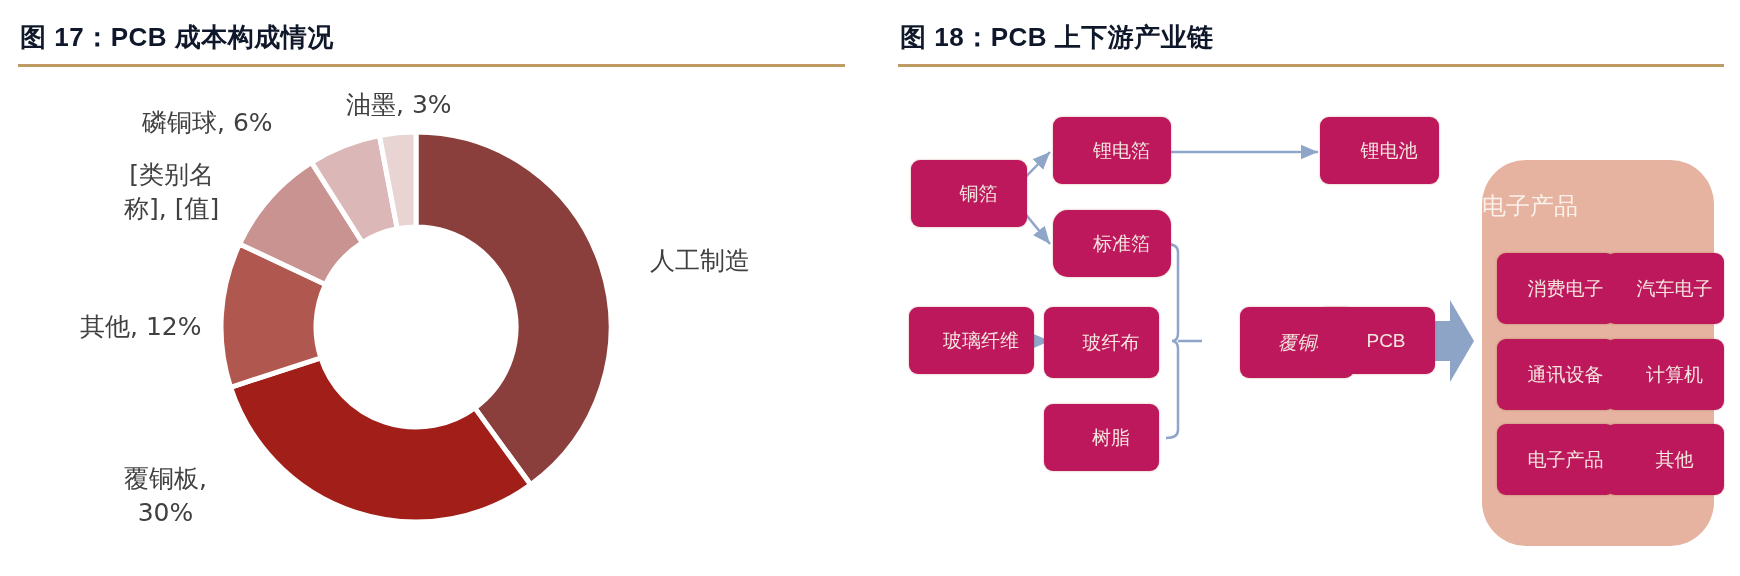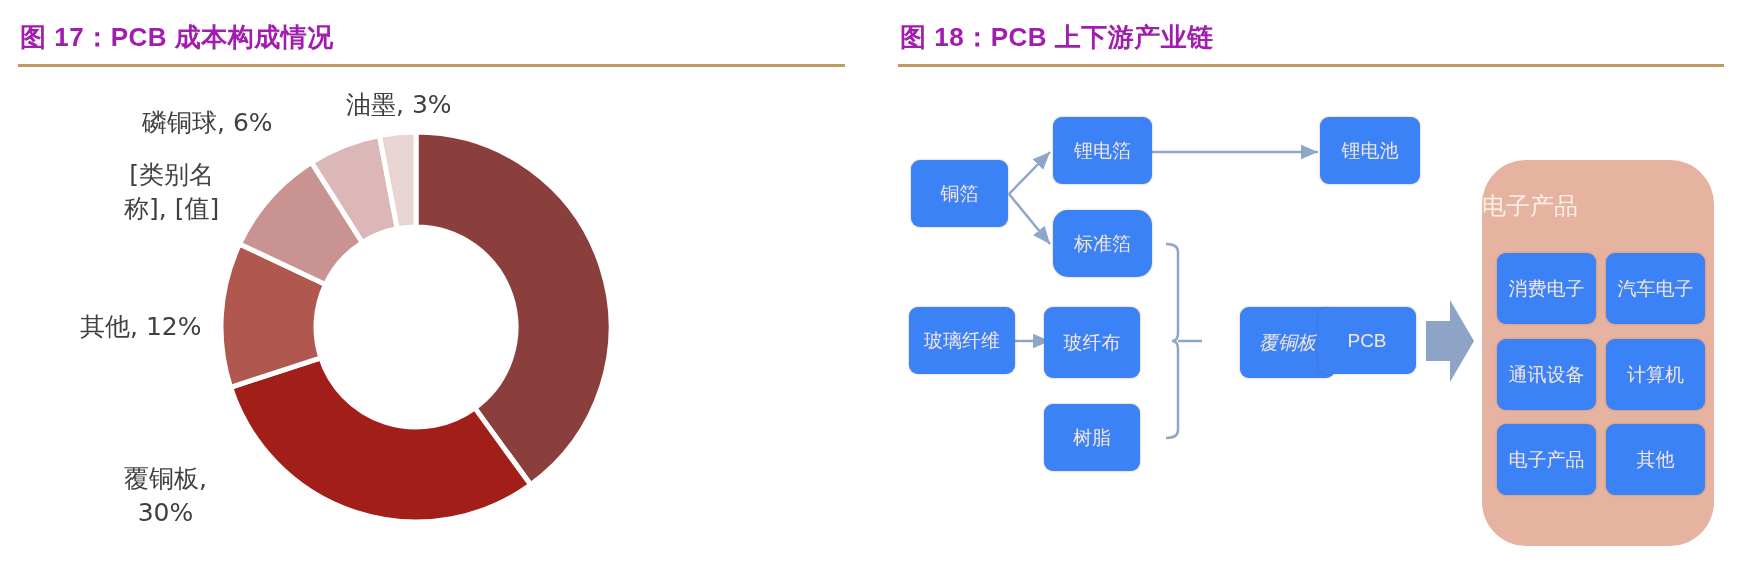--- a/index.html
+++ b/index.html
@@ -1,44 +1,45 @@
 <!DOCTYPE html>
 <html><head>
 <meta charset="utf-8">
 <style>
   html,body{margin:0;padding:0;background:#fff;}
   body{width:1740px;height:576px;position:relative;overflow:hidden;font-family:"DejaVu Sans","Liberation Sans",sans-serif;}
-  .fig-title{position:absolute;top:20px;font-family:"Liberation Sans","DejaVu Sans",sans-serif;font-weight:bold;font-size:26px;color:#a21caf;letter-spacing:0.5px;}
+  .fig-title{position:absolute;top:20px;font-family:"Liberation Sans","DejaVu Sans",sans-serif;font-weight:bold;font-size:26px;color:#0f172a;letter-spacing:0.5px;}
   .fig-rule{position:absolute;top:64px;height:3px;background:#bf9a62;}
   #t17{left:20px;}
   #r17{left:18px;width:827px;}
   #t18{left:900px;}
   #r18{left:898px;width:826px;}
   .lbl{position:absolute;font-size:25px;color:#404040;line-height:34px;text-align:center;white-space:nowrap;}
   svg{position:absolute;left:0;top:0;}
-  .box{position:absolute;background:#3b82f6;border-radius:9px;color:#f4e6df;font-size:19px;display:flex;align-items:center;justify-content:center;box-shadow:0 0 2px rgba(160,70,40,0.5);}
+  .box{position:absolute;background:#be185d;border-radius:9px;color:#f4e6df;font-size:19px;display:flex;align-items:center;justify-content:center;box-shadow:0 0 2px rgba(160,70,40,0.5);padding-left:19px;}
   .prod-panel{position:absolute;left:1482px;top:160px;width:232px;height:386px;background:#e5b39f;border-radius:44px;}
   .prod-title{position:absolute;left:0;right:0;top:30px;color:#fbf0ea;font-size:24px;}
 </style>
 </head>
 <body>
 
 <div id="t17" class="fig-title">图 17：PCB 成本构成情况</div>
 <div id="r17" class="fig-rule"></div>
 
 <svg id="donut" width="860" height="576">
     <path d="M416,132 A195,195 0 0 1 530.6181241970322,484.75831390311475 L474.7785252292473,407.90169943749476 A100,100 0 0 0 416,227 Z" fill="#8b3f3c" stroke="#ffffff" stroke-width="5"></path>
     <path d="M530.6181241970322,484.75831390311475 A195,195 0 0 1 230.54397932244507,387.25831390311475 L320.89434837048464,357.90169943749476 A100,100 0 0 0 474.7785252292473,407.90169943749476 Z" fill="#a11f18" stroke="#ffffff" stroke-width="5"></path>
     <path d="M230.54397932244507,387.25831390311475 A195,195 0 0 1 239.5587247691262,243.97303814481083 L325.51729475339806,284.42207084349275 A100,100 0 0 0 320.89434837048464,357.90169943749476 Z" fill="#b0574f" stroke="#ffffff" stroke-width="5"></path>
     <path d="M239.5587247691262,243.97303814481083 A195,195 0 0 1 311.51377497909573,162.356054527107 L362.4173205021004,242.56720744979847 A100,100 0 0 0 325.51729475339806,284.42207084349275 Z" fill="#c89390" stroke="#ffffff" stroke-width="5"></path>
     <path d="M311.51377497909573,162.356054527107 A195,195 0 0 1 379.4606436557837,135.4539861079057 L397.26186854142753,228.77127492713112 A100,100 0 0 0 362.4173205021004,242.56720744979847 Z" fill="#dbb8b7" stroke="#ffffff" stroke-width="5"></path>
     <path d="M379.4606436557837,135.4539861079057 A195,195 0 0 1 415.99999999999994,132 L416,227 A100,100 0 0 0 397.26186854142753,228.77127492713112 Z" fill="#e8d4d3" stroke="#ffffff" stroke-width="5"></path>
   </svg>
 
 <div class="lbl" style="left:650px;top:244px;">
+  <div>人工制造</div>
 </div>
 <div class="lbl" style="left:124px;top:462px;">
   <div>覆铜板,</div>
   <div>30%</div>
 </div>
 <div class="lbl" style="left:80px;top:310px;">
   <div>其他, 12%</div>
 </div>
 <div class="lbl" style="left:124px;top:158px;">
   <div>[类别名</div>

